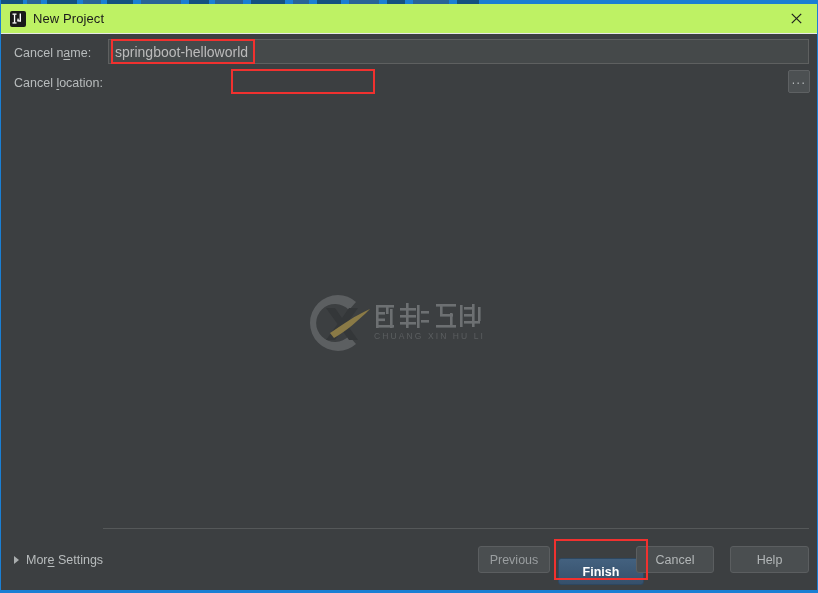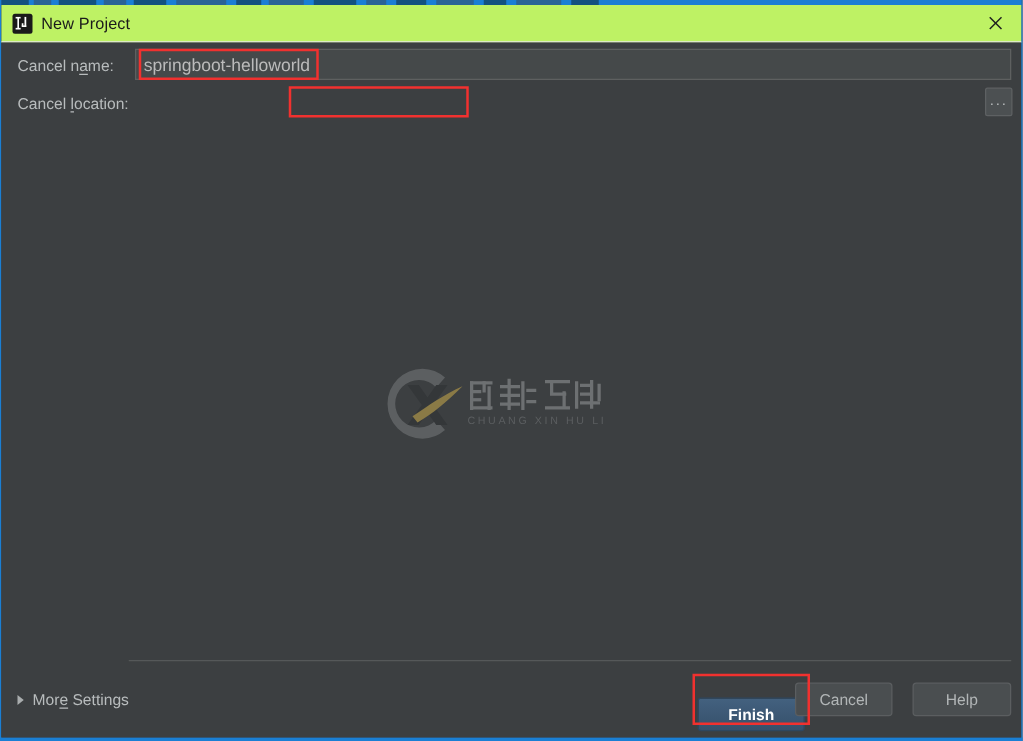--- a/index.html
+++ b/index.html
@@ -328,19 +328,20 @@
         <text x="70" y="48" font-family="'Liberation Sans', sans-serif" font-size="8.5" letter-spacing="2.1" fill="#5b5e60">CHUANG XIN HU LIAN</text>
       </svg>
     </div>
 
     <div class="more-settings">
       <span class="more-tri"></span>
       <span class="more-label"><span>Mor</span><span class="mn">e</span><span> Settings</span></span>
     </div>
     <div class="separator"></div>
 
+    <div class="btn" id="btn-previous">Previous</div>
     <div class="btn" id="btn-finish">Finish</div>
     <div class="btn" id="btn-cancel">Cancel</div>
     <div class="btn" id="btn-help">Help</div>
     <div class="annot" id="annot-finish"></div>
 
   </div>
 </div>
 
 </body></html>

